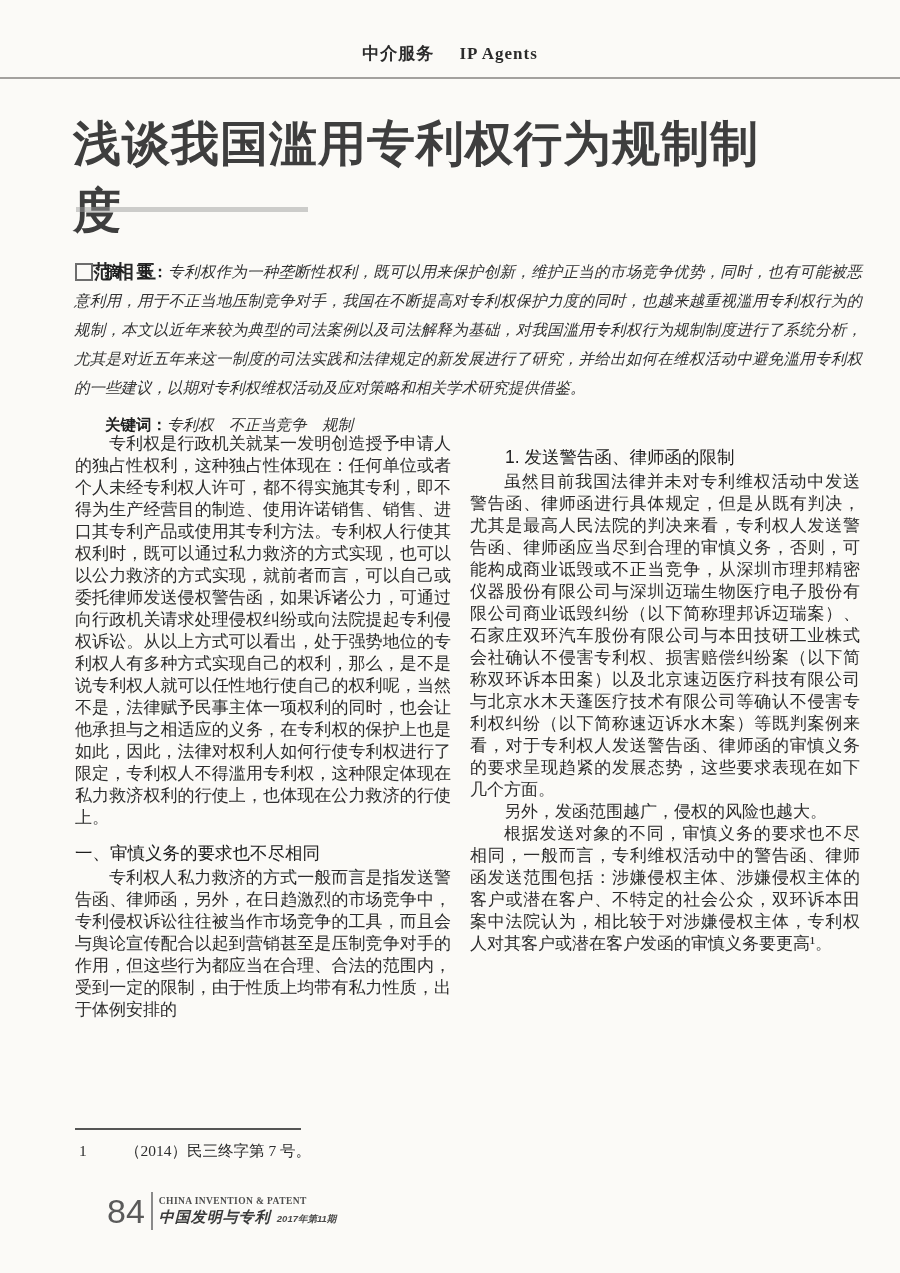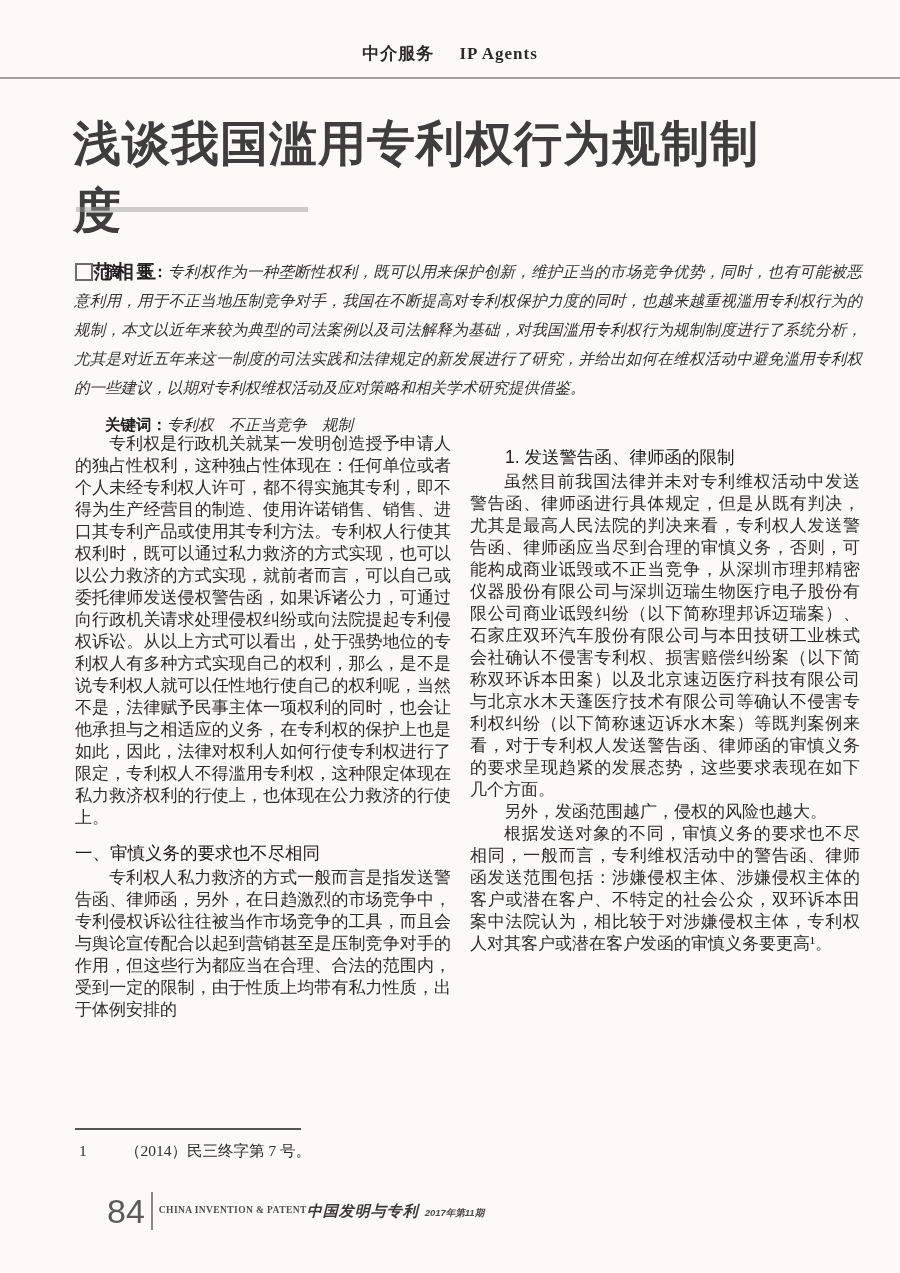--- a/index.html
+++ b/index.html
@@ -57,21 +57,21 @@
 
   
   .footnote-rule{top:1128px;left:75px;width:226px;height:2px;background:#555;}
   .footnote-row{top:1141px;left:79px;font-size:15.5px;color:#2c2c2c;}
   .footnote-row .fn-num{display:inline-block;width:46px;}
 
   
   .page-footer{top:1192px;left:64px;display:flex;align-items:center;gap:6px;margin-left:43px;}
   .folio{font-family:"Liberation Sans",sans-serif;font-size:34px;font-weight:400;color:#5a5a5a;line-height:1;}
   .footer-divider{width:2px;height:38px;background:#8a8a8a;}
-  .footer-text{display:flex;flex-direction:row;justify-content:center;line-height:1.25;align-items:center;}
+  .footer-text{display:flex;flex-direction:column;justify-content:center;line-height:1.25;}
   .journal-en{font-family:"Liberation Serif",serif;font-size:9.5px;letter-spacing:.4px;color:#4e4e4e;font-weight:600;}
   .journal-cn-line{display:flex;align-items:baseline;gap:6px;font-style:italic;}
   .journal-cn{font-family:"Liberation Sans",sans-serif;font-size:15px;font-weight:700;color:#3a3a3a;letter-spacing:1px;}
   .journal-issue{font-family:"Liberation Sans",sans-serif;font-size:9.5px;font-weight:700;color:#4a4a4a;}
 </style>
 </head>
 <body>
 
 <div class="abs page-header">
   <span class="cn">中介服务</span>

